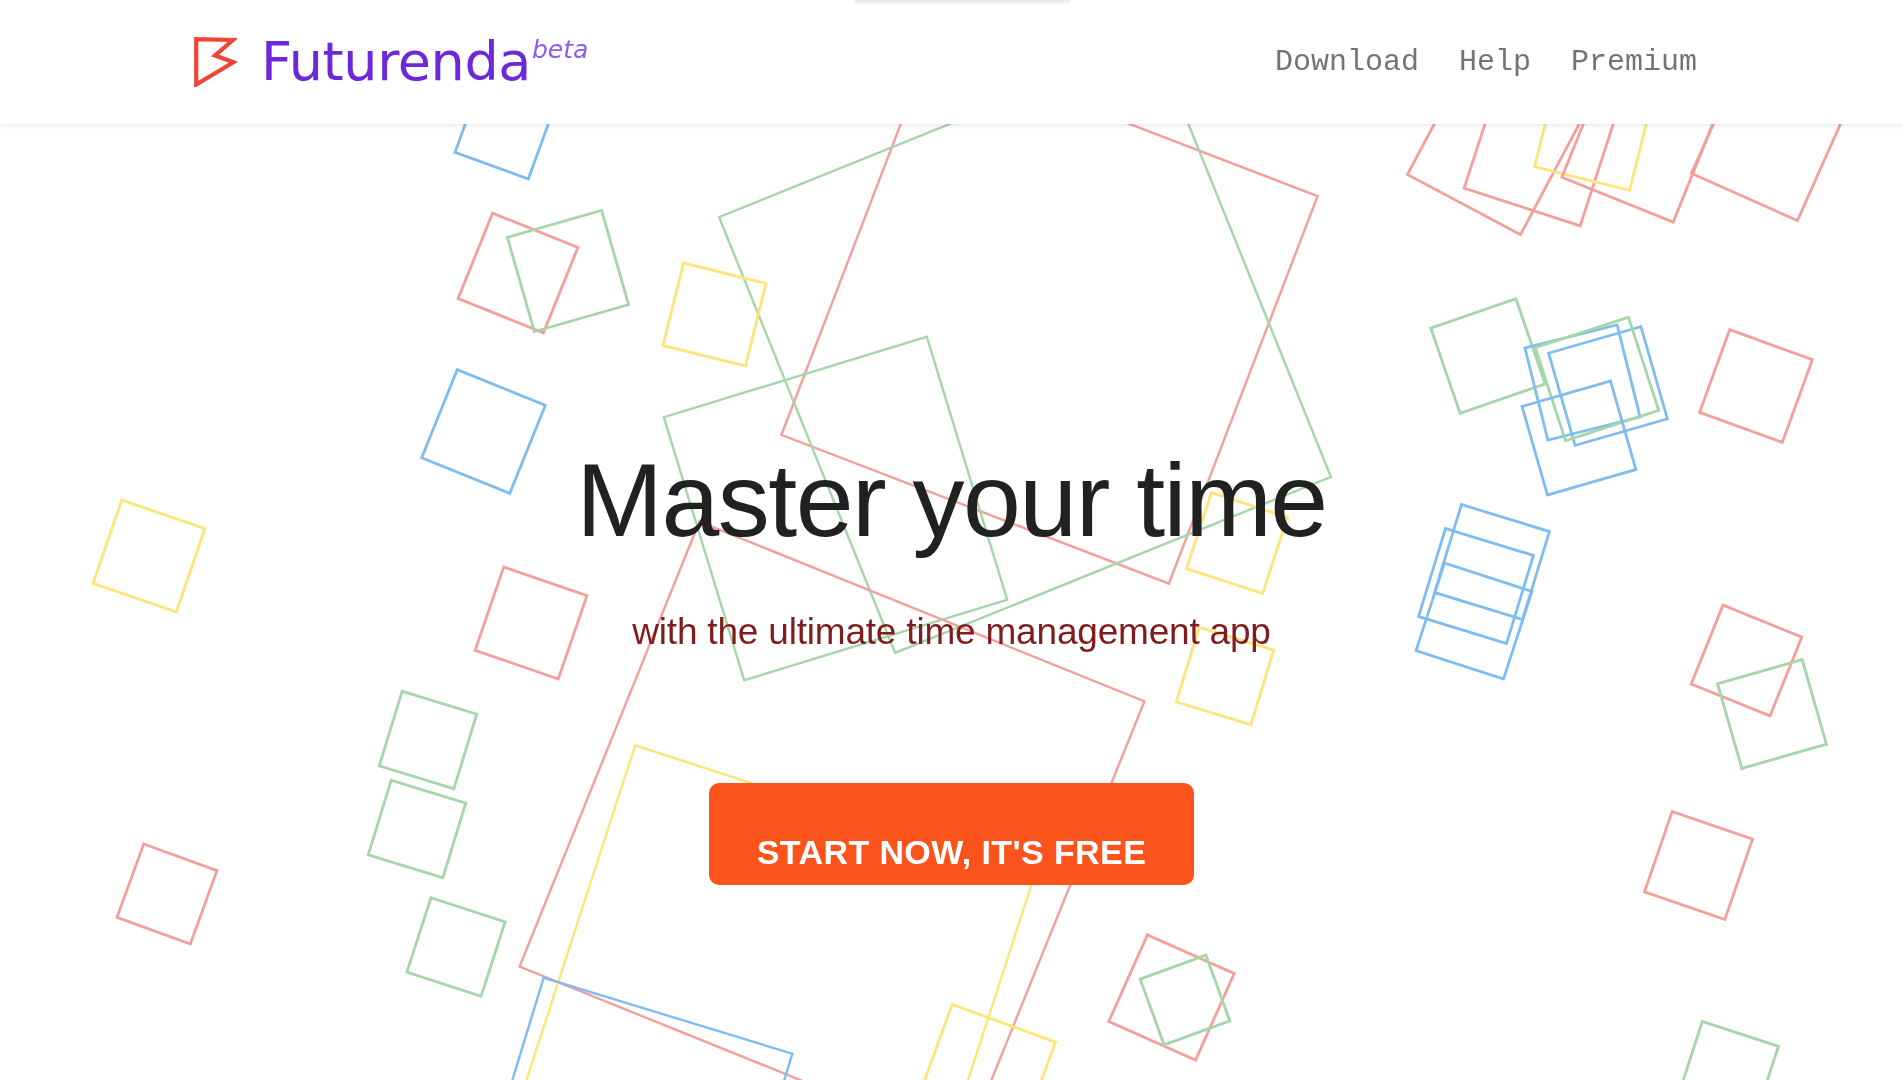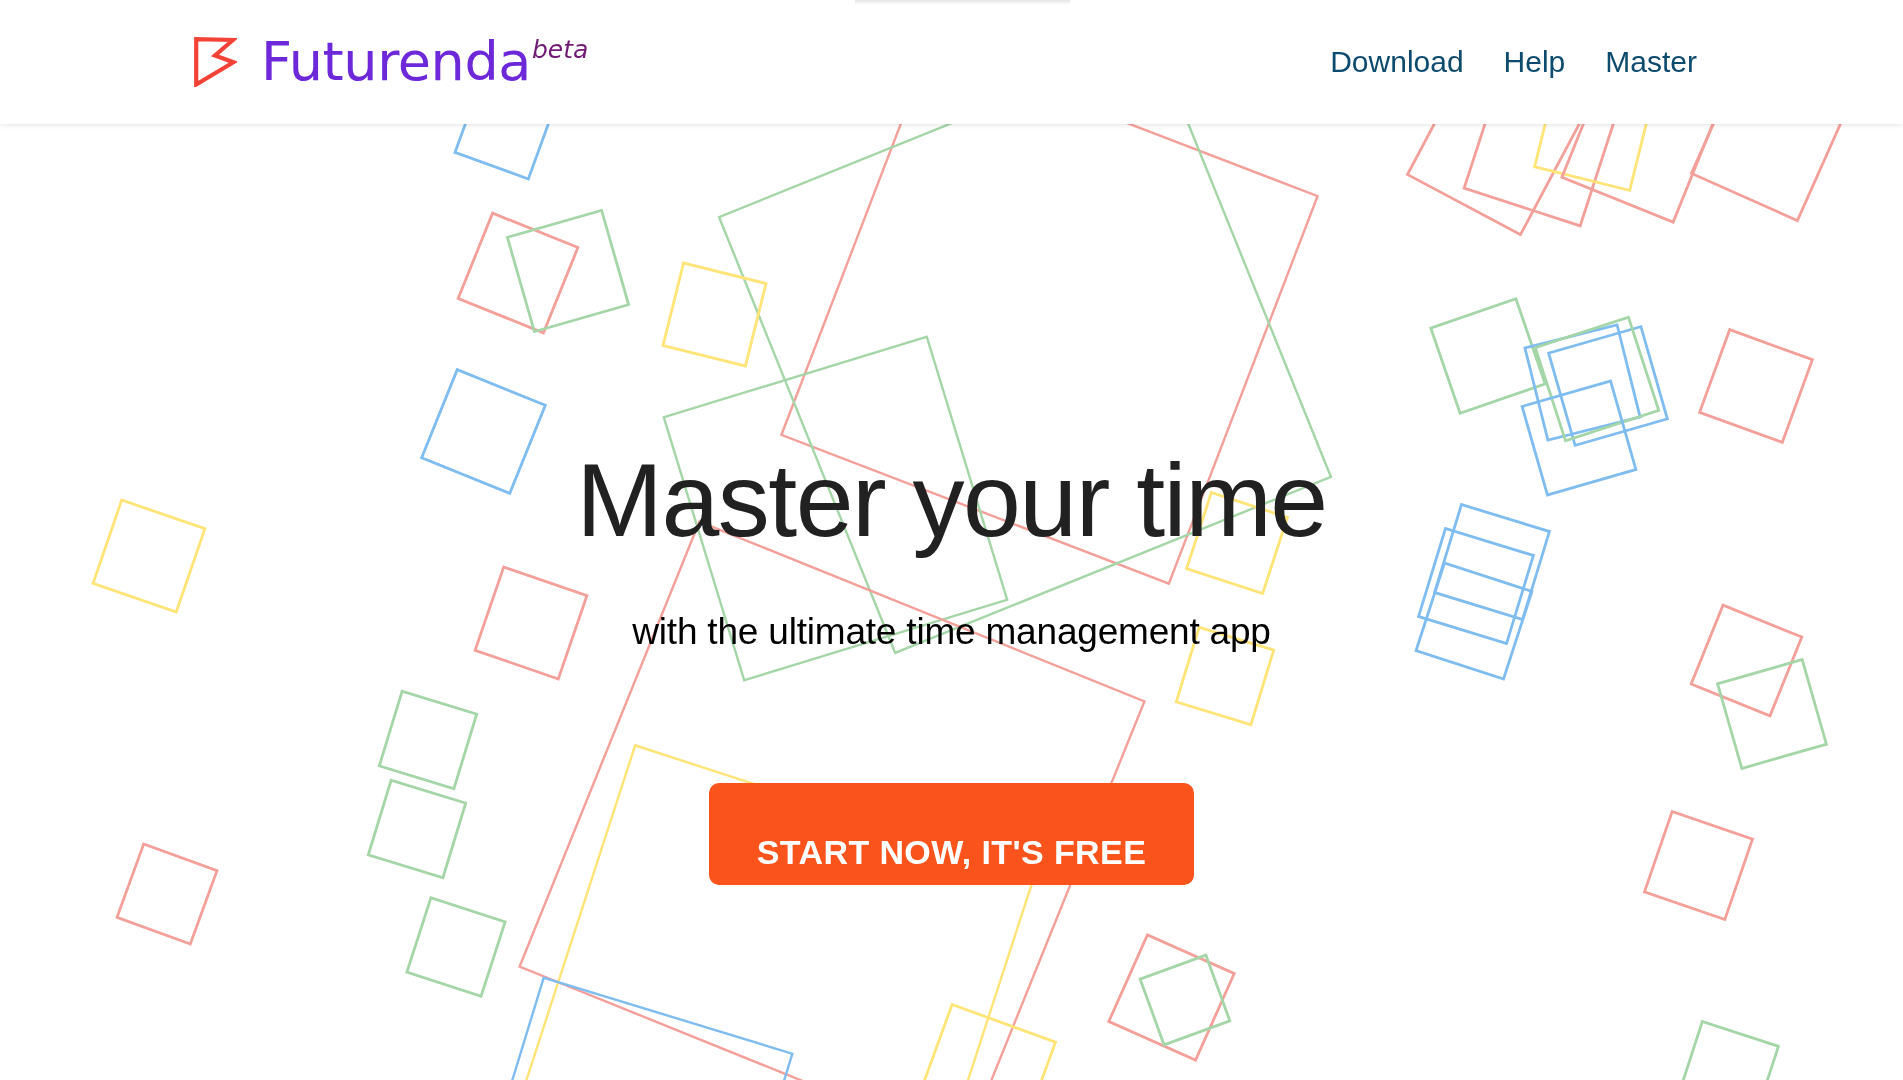--- a/index.html
+++ b/index.html
@@ -84,42 +84,42 @@
     color: #6d28d9;
     letter-spacing: -0.4px;
     white-space: nowrap;
   }
 
   #brand-beta {
     font-family: "DejaVu Sans", sans-serif;
     font-size: 25px;
     line-height: 25px;
     font-style: italic;
-    color: #701a75;
+    color: #8b5cf6;
     margin-top: 2px;
     margin-left: 1px;
     white-space: nowrap;
   }
 
   
   #nav {
     position: absolute;
     right: 186px;
     top: 0;
     height: 124px;
     display: flex;
     align-items: center;
     gap: 0;
   }
 
   .nav-link {
-    font-family: Liberation Sans, sans-serif;
+    font-family: Liberation Mono, monospace;
     font-size: 30px;
     line-height: 30px;
-    color: #0c4a6e;
+    color: #737373;
     text-decoration: none;
     padding: 10px 20px;
     white-space: nowrap;
     cursor: pointer;
   }
 
   
   #hero {
     position: absolute;
     top: 124px;
@@ -167,21 +167,21 @@
   #subheadline {
     position: absolute;
     top: 486px;
     left: 0;
     width: 100%;
     text-align: center;
     font-family: "Liberation Sans", sans-serif;
     font-size: 37px;
     line-height: 44px;
     font-weight: 400;
-    color: #000000;
+    color: #7f1d1d;
     letter-spacing: -0.2px;
     white-space: nowrap;
   }
 
   #cta-wrap {
     position: absolute;
     top: 659px;
     left: 0;
     width: 100%;
     display: flex;
@@ -220,21 +220,21 @@
         </svg>
         <span id="brand-text">
           <span id="brand-name">Futurenda</span>
           <span id="brand-beta">beta</span>
         </span>
       </a>
 
       <nav id="nav">
         <a class="nav-link" href="#">Download</a>
         <a class="nav-link" href="#">Help</a>
-        <a class="nav-link" href="#">Master</a>
+        <a class="nav-link" href="#">Premium</a>
       </nav>
 
     </div>
   </header>
 
   <section id="hero">
 
     <svg id="shapes" viewBox="0 0 1903 1080" preserveAspectRatio="none">
         <rect x="466" y="90" width="78" height="78" fill="none" stroke="#7FBCF0" stroke-width="2.8" transform="rotate(20 505 129)"></rect>
         <rect x="842" y="108" width="415" height="415" fill="none" stroke="#F4A09A" stroke-width="2.4" transform="rotate(21 1049.5 315.5)"></rect>

